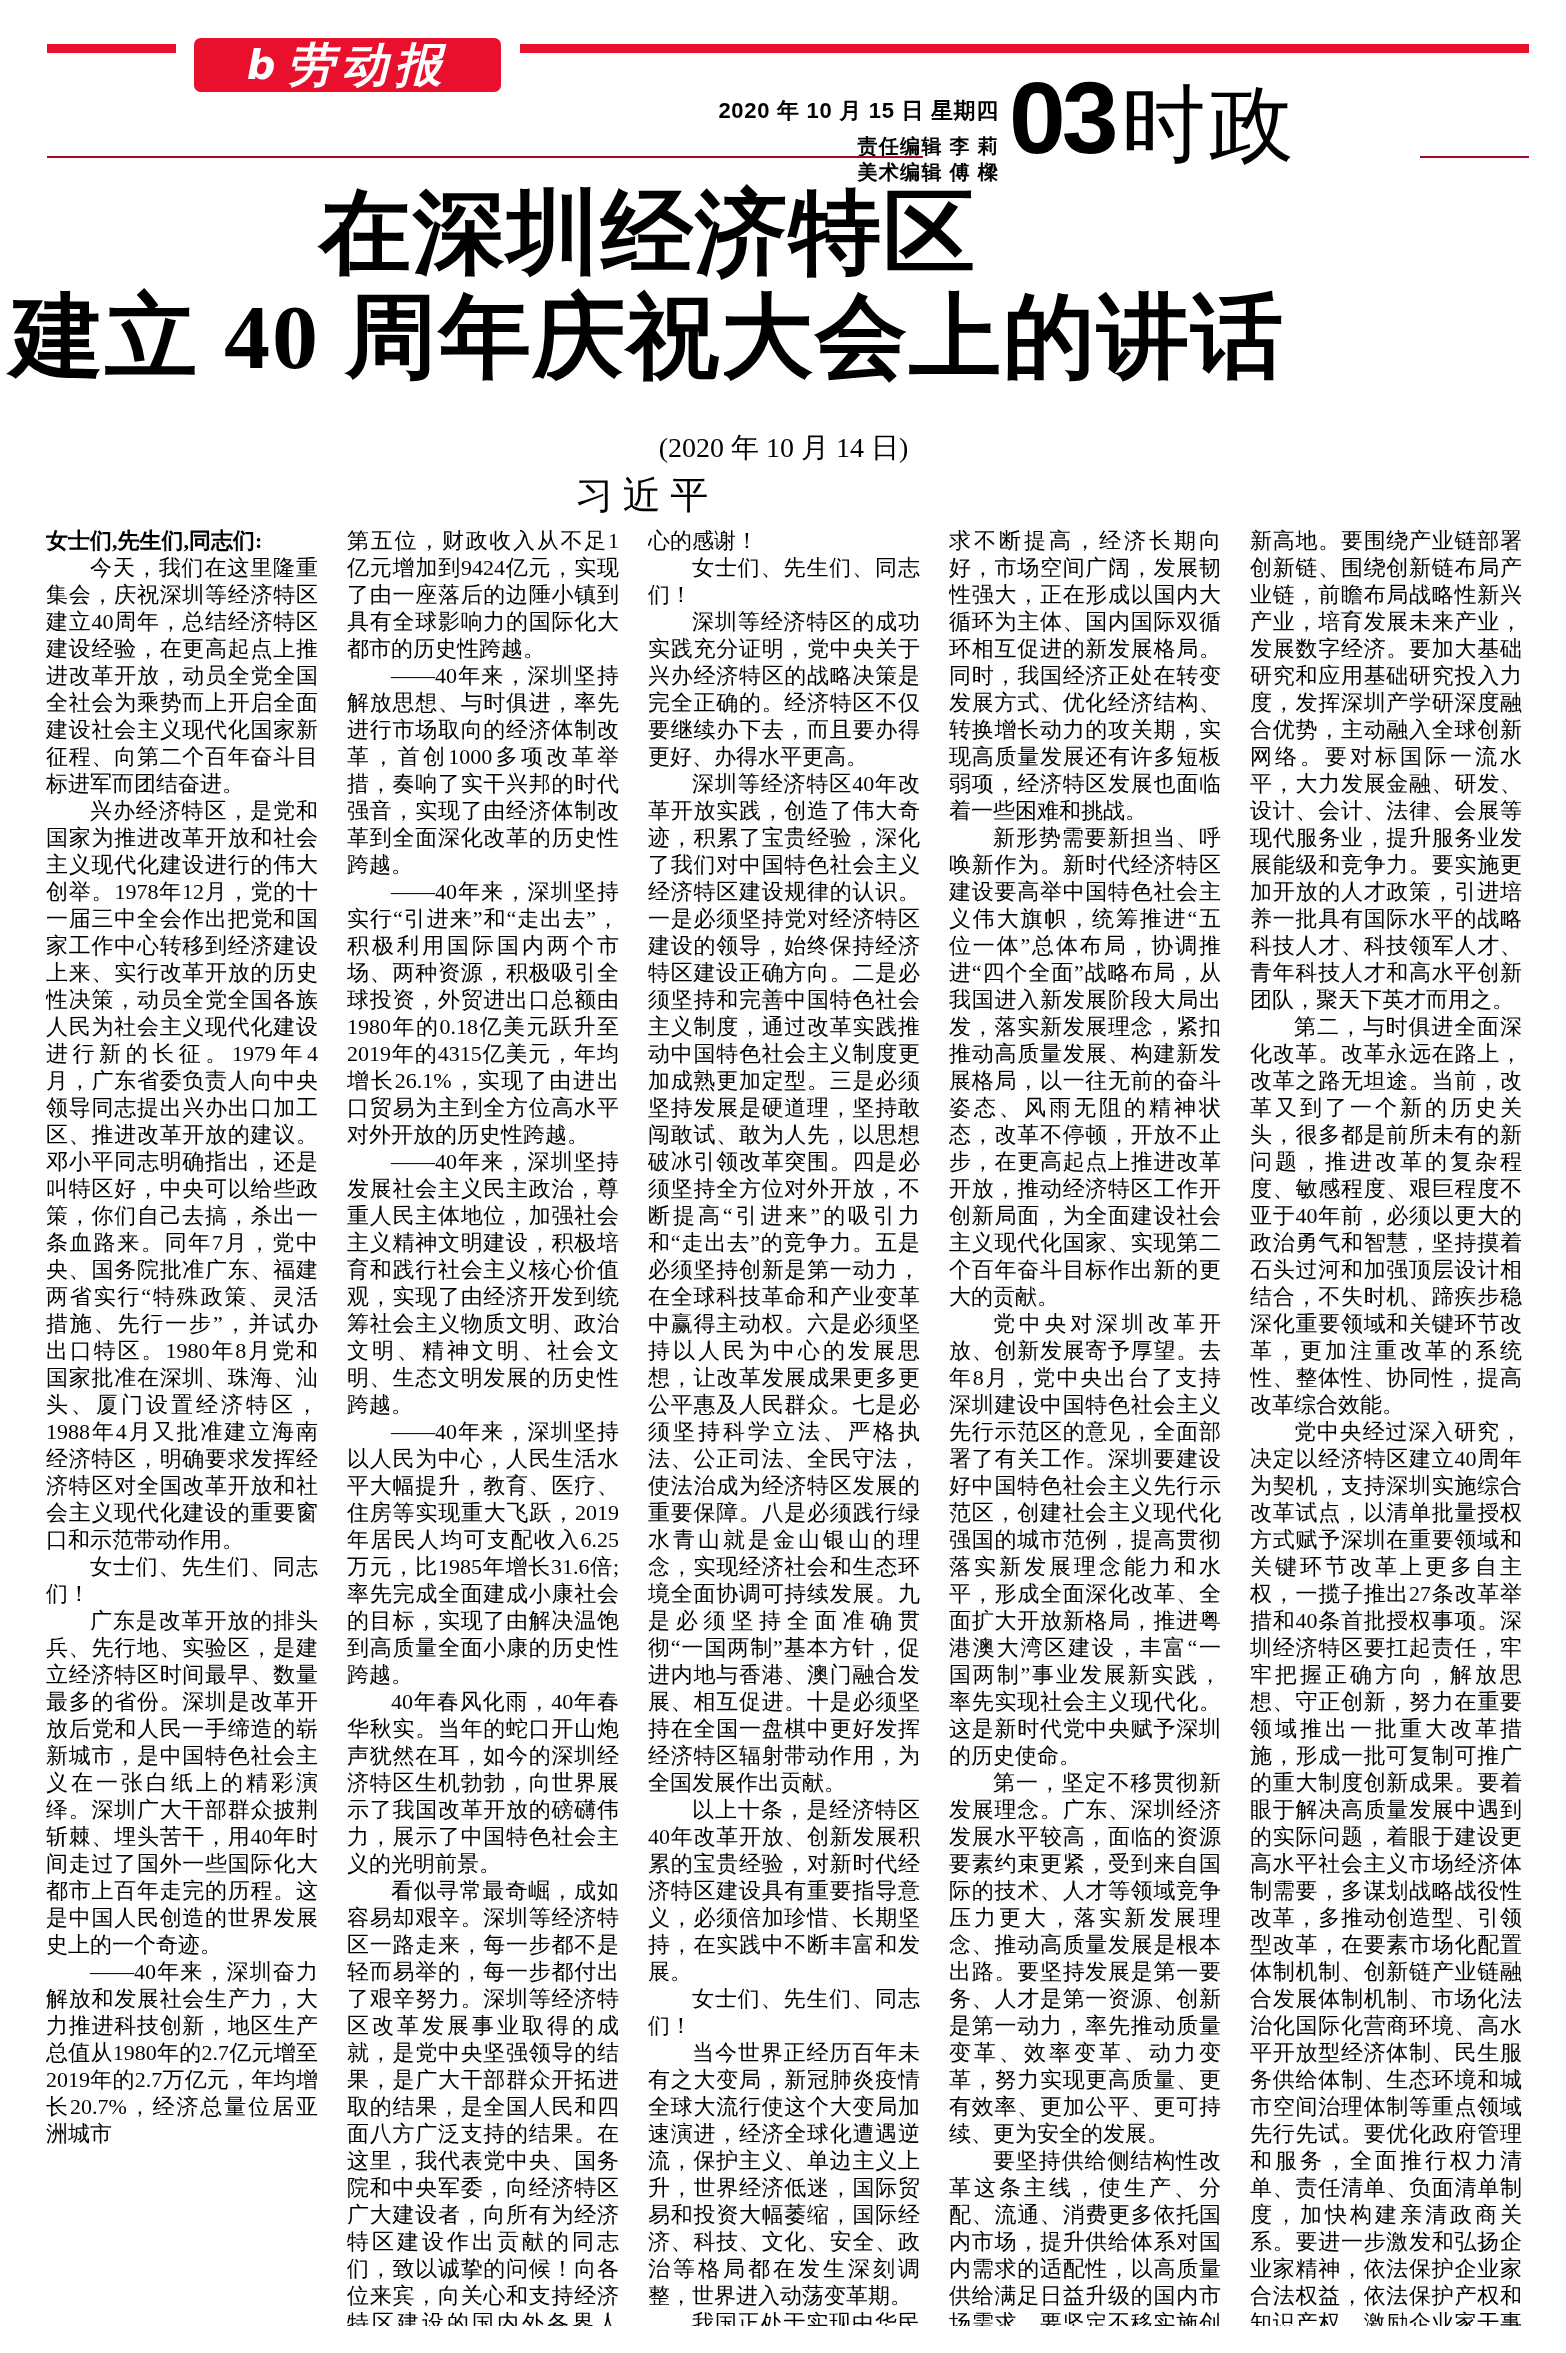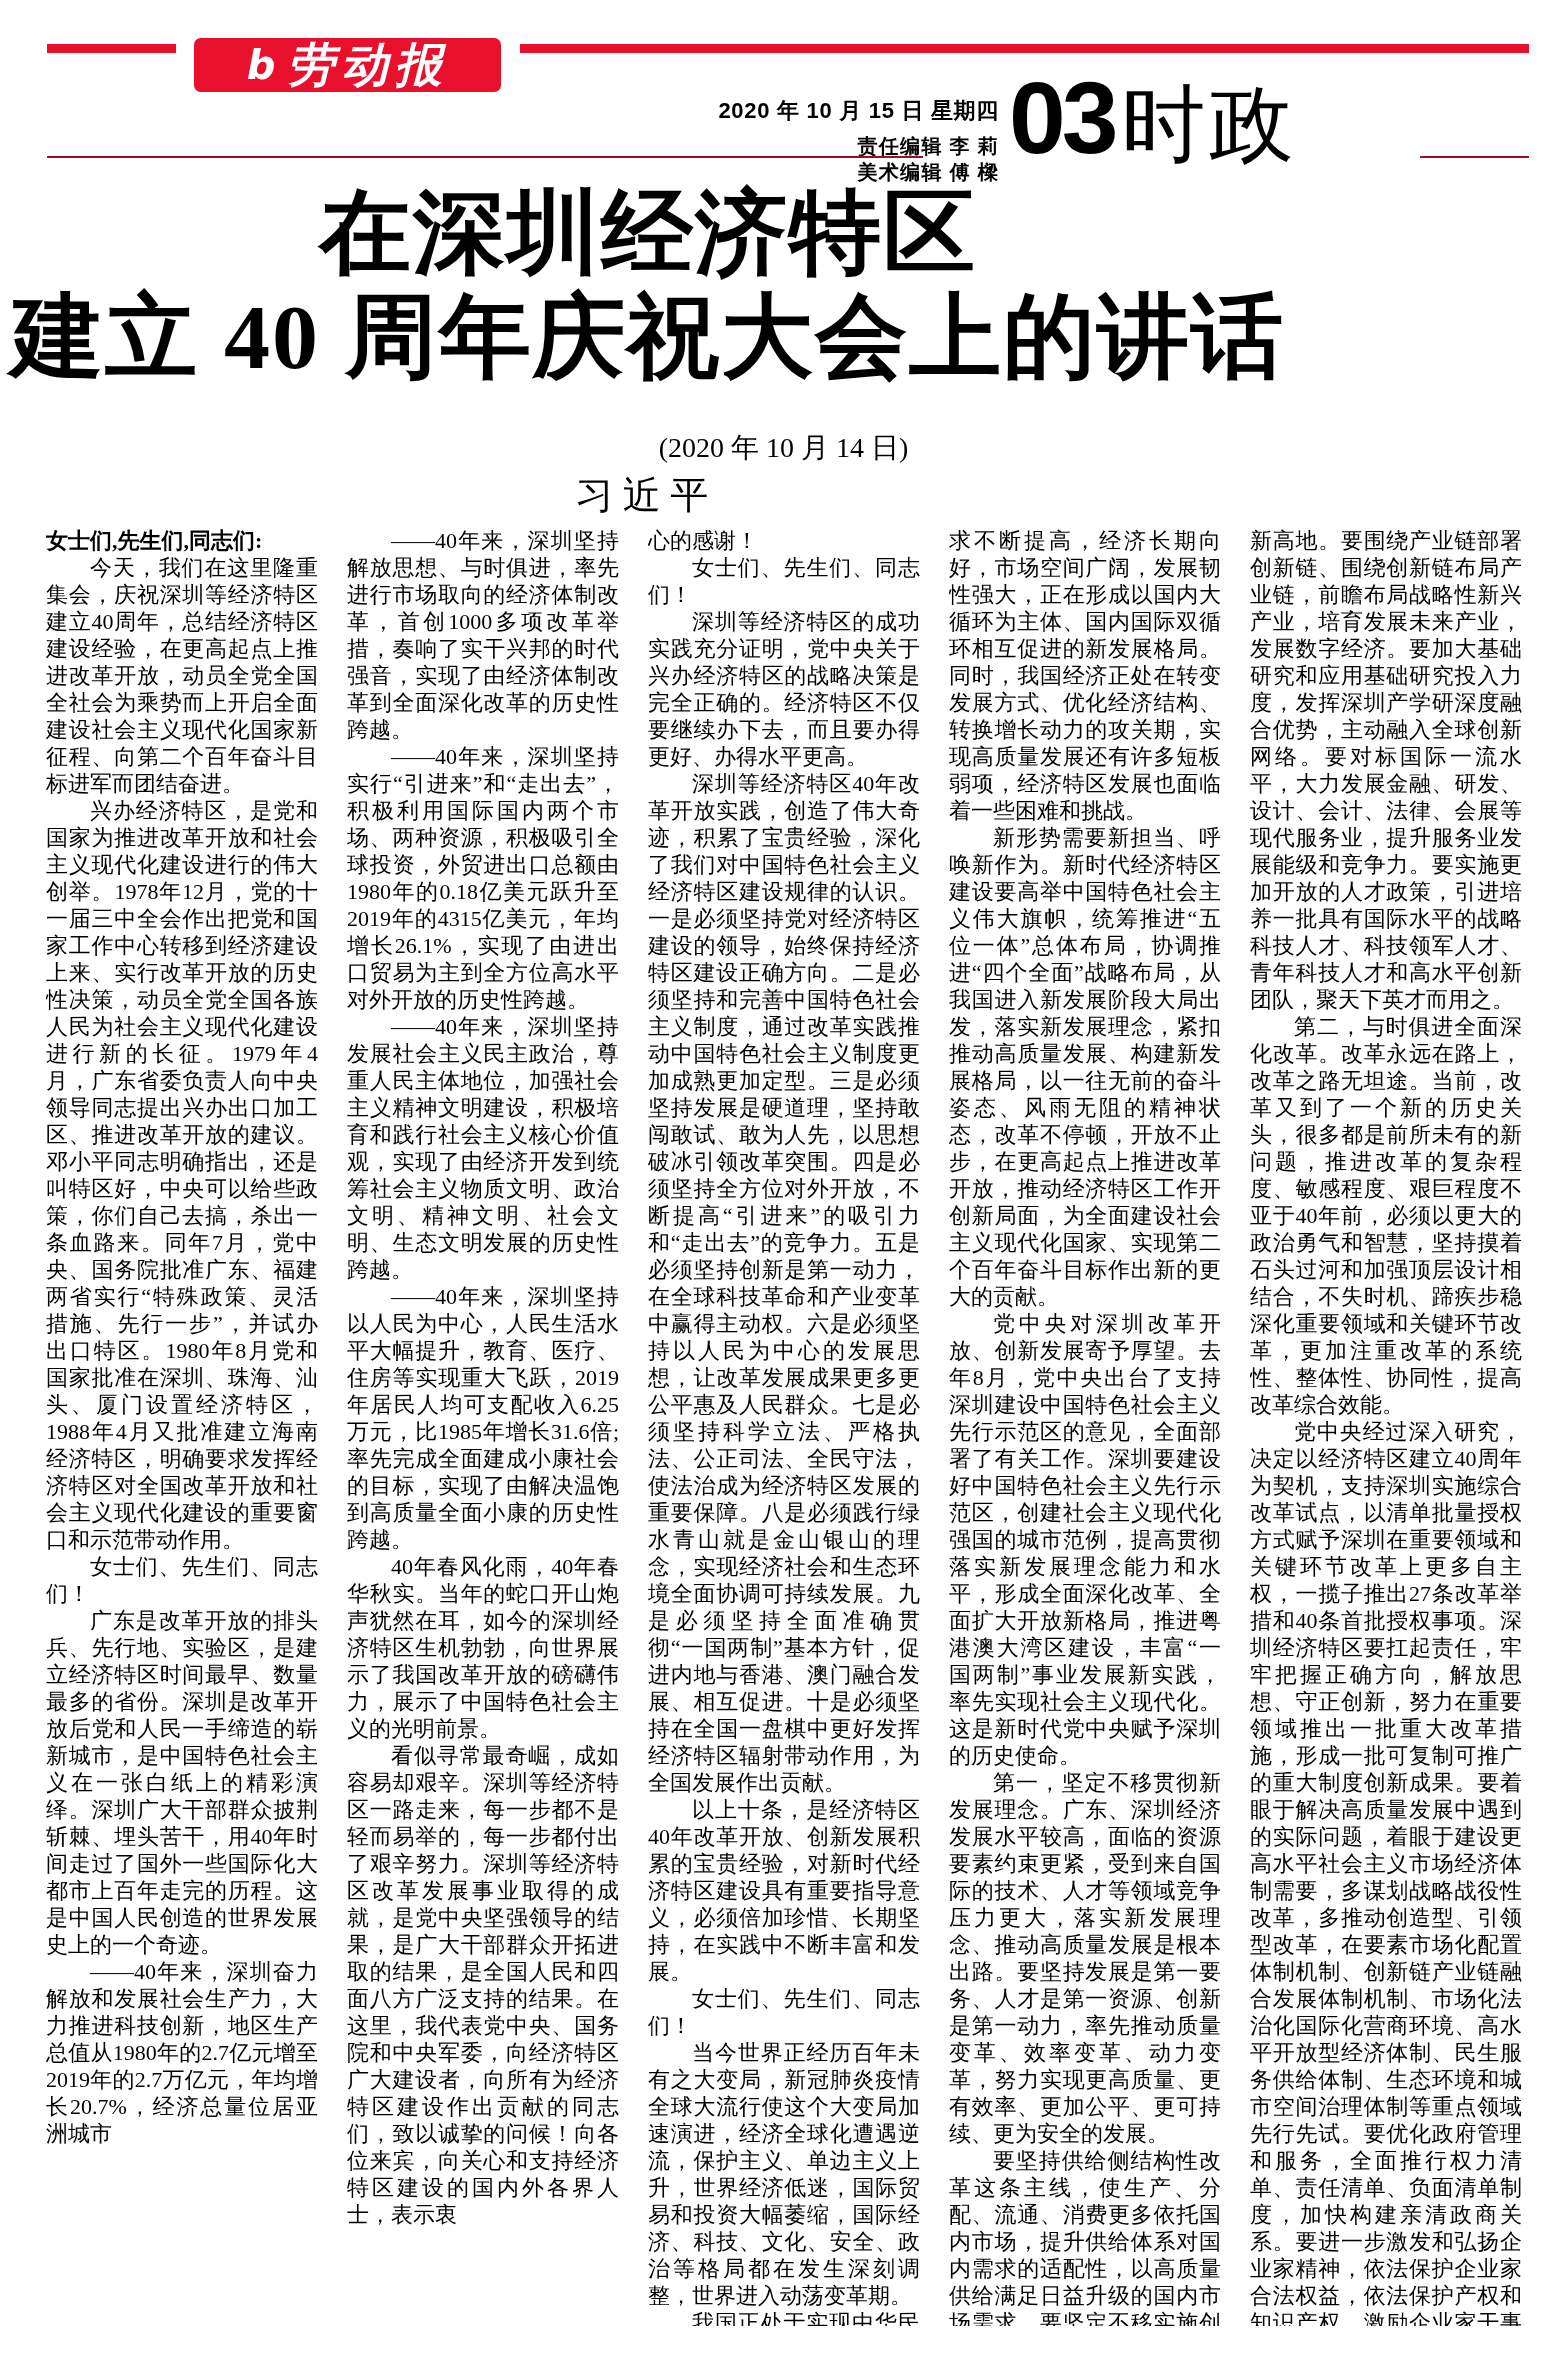--- a/index.html
+++ b/index.html
@@ -117,20 +117,21 @@
   <div class="columns">
       <div class="col">
         <p class="lead">女士们,先生们,同志们:</p>
         <p>今天，我们在这里隆重集会，庆祝深圳等经济特区建立40周年，总结经济特区建设经验，在更高起点上推进改革开放，动员全党全国全社会为乘势而上开启全面建设社会主义现代化国家新征程、向第二个百年奋斗目标进军而团结奋进。</p>
         <p>兴办经济特区，是党和国家为推进改革开放和社会主义现代化建设进行的伟大创举。1978年12月，党的十一届三中全会作出把党和国家工作中心转移到经济建设上来、实行改革开放的历史性决策，动员全党全国各族人民为社会主义现代化建设进行新的长征。1979年4月，广东省委负责人向中央领导同志提出兴办出口加工区、推进改革开放的建议。邓小平同志明确指出，还是叫特区好，中央可以给些政策，你们自己去搞，杀出一条血路来。同年7月，党中央、国务院批准广东、福建两省实行“特殊政策、灵活措施、先行一步”，并试办出口特区。1980年8月党和国家批准在深圳、珠海、汕头、厦门设置经济特区，1988年4月又批准建立海南经济特区，明确要求发挥经济特区对全国改革开放和社会主义现代化建设的重要窗口和示范带动作用。</p>
         <p>女士们、先生们、同志们！</p>
         <p>广东是改革开放的排头兵、先行地、实验区，是建立经济特区时间最早、数量最多的省份。深圳是改革开放后党和人民一手缔造的崭新城市，是中国特色社会主义在一张白纸上的精彩演绎。深圳广大干部群众披荆斩棘、埋头苦干，用40年时间走过了国外一些国际化大都市上百年走完的历程。这是中国人民创造的世界发展史上的一个奇迹。</p>
         <p>——40年来，深圳奋力解放和发展社会生产力，大力推进科技创新，地区生产总值从1980年的2.7亿元增至2019年的2.7万亿元，年均增长20.7%，经济总量位居亚洲城市</p>
       </div>
       <div class="col">
+        <p class="noindent">第五位，财政收入从不足1亿元增加到9424亿元，实现了由一座落后的边陲小镇到具有全球影响力的国际化大都市的历史性跨越。</p>
         <p>——40年来，深圳坚持解放思想、与时俱进，率先进行市场取向的经济体制改革，首创1000多项改革举措，奏响了实干兴邦的时代强音，实现了由经济体制改革到全面深化改革的历史性跨越。</p>
         <p>——40年来，深圳坚持实行“引进来”和“走出去”，积极利用国际国内两个市场、两种资源，积极吸引全球投资，外贸进出口总额由1980年的0.18亿美元跃升至2019年的4315亿美元，年均增长26.1%，实现了由进出口贸易为主到全方位高水平对外开放的历史性跨越。</p>
         <p>——40年来，深圳坚持发展社会主义民主政治，尊重人民主体地位，加强社会主义精神文明建设，积极培育和践行社会主义核心价值观，实现了由经济开发到统筹社会主义物质文明、政治文明、精神文明、社会文明、生态文明发展的历史性跨越。</p>
         <p>——40年来，深圳坚持以人民为中心，人民生活水平大幅提升，教育、医疗、住房等实现重大飞跃，2019年居民人均可支配收入6.25万元，比1985年增长31.6倍;率先完成全面建成小康社会的目标，实现了由解决温饱到高质量全面小康的历史性跨越。</p>
         <p>40年春风化雨，40年春华秋实。当年的蛇口开山炮声犹然在耳，如今的深圳经济特区生机勃勃，向世界展示了我国改革开放的磅礴伟力，展示了中国特色社会主义的光明前景。</p>
         <p>看似寻常最奇崛，成如容易却艰辛。深圳等经济特区一路走来，每一步都不是轻而易举的，每一步都付出了艰辛努力。深圳等经济特区改革发展事业取得的成就，是党中央坚强领导的结果，是广大干部群众开拓进取的结果，是全国人民和四面八方广泛支持的结果。在这里，我代表党中央、国务院和中央军委，向经济特区广大建设者，向所有为经济特区建设作出贡献的同志们，致以诚挚的问候！向各位来宾，向关心和支持经济特区建设的国内外各界人士，表示衷</p>
       </div>
       <div class="col">
         <p class="noindent">心的感谢！</p>
         <p>女士们、先生们、同志们！</p>

